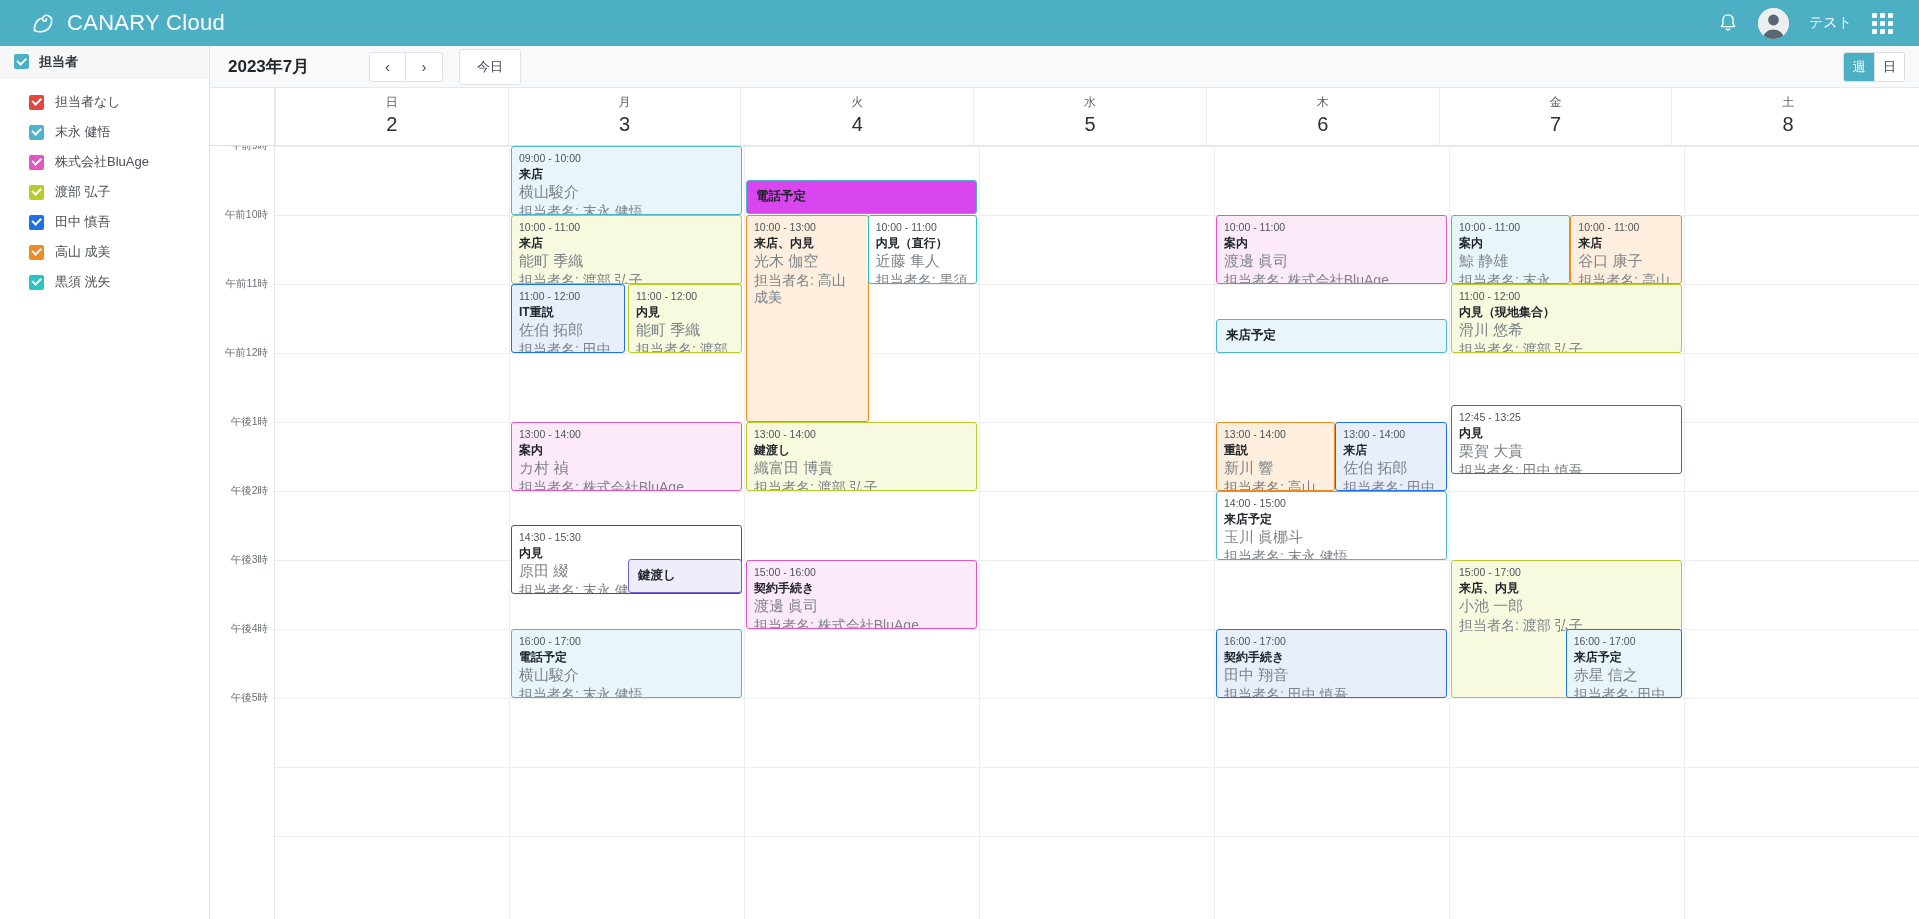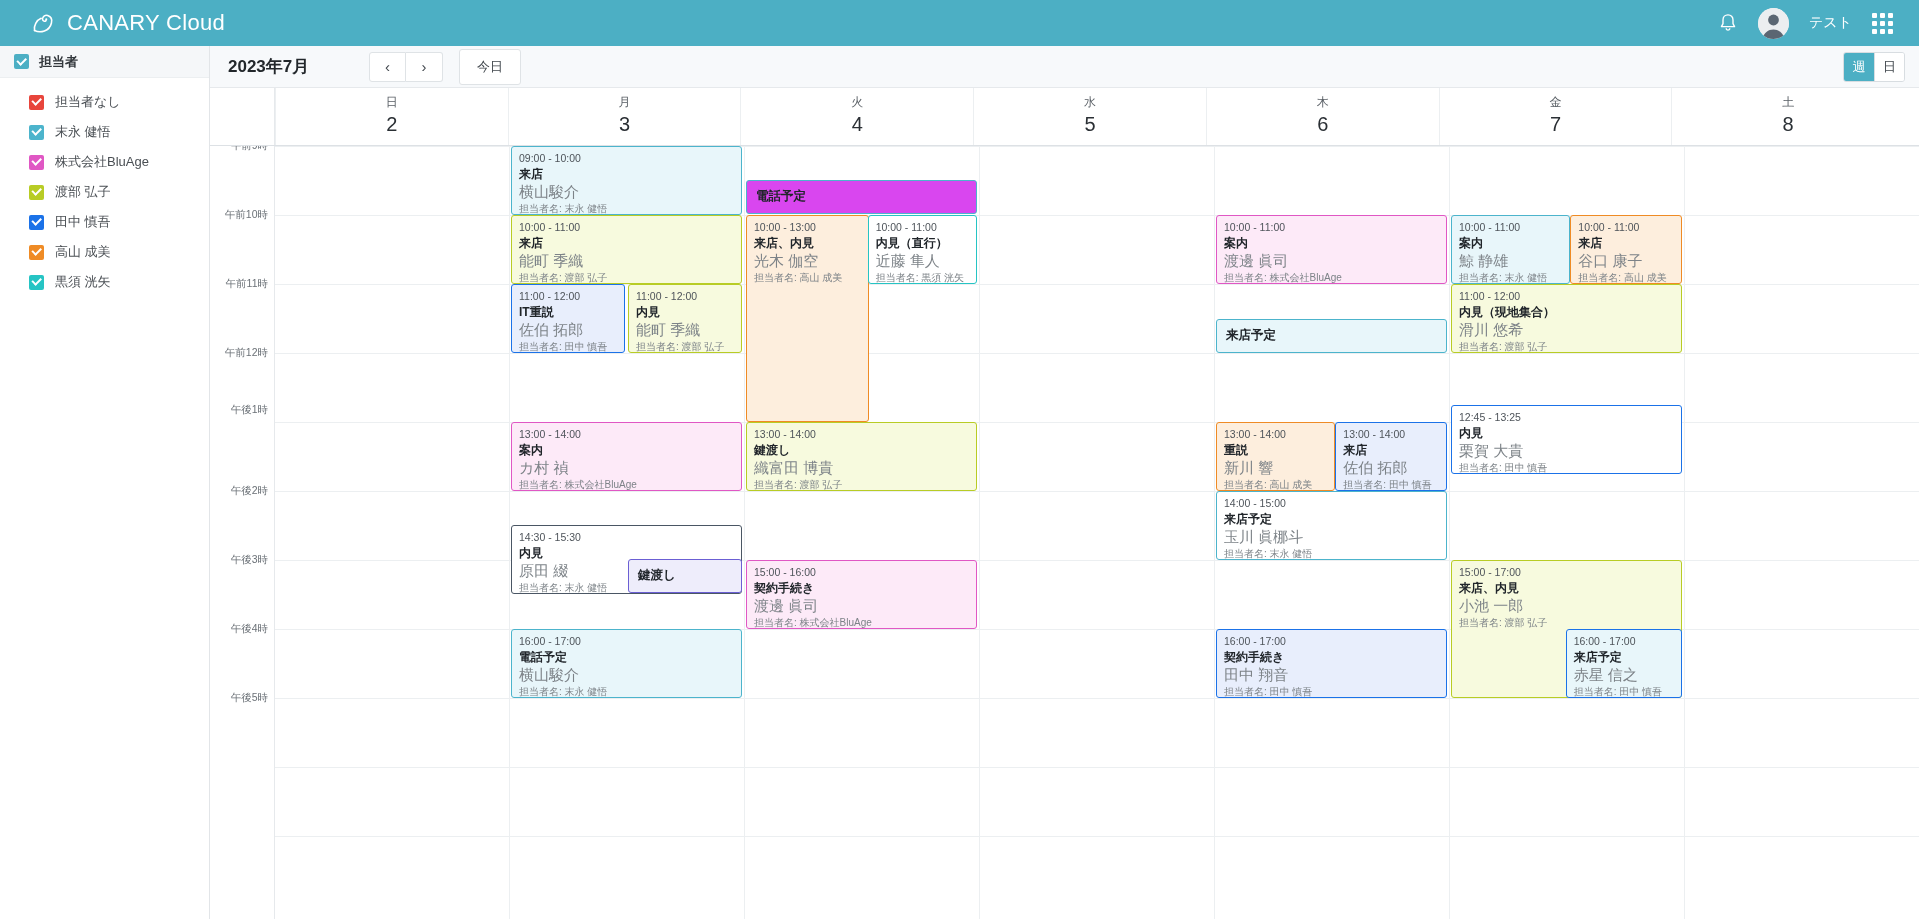--- a/index.html
+++ b/index.html
@@ -124,21 +124,21 @@
   .hline { position: absolute; left: 0; right: 0; height: 0; border-top: 1px solid #eceff1; }
 
   
   .ev {
     position: absolute; border-radius: 3px; border: 1px solid; overflow: hidden;
     padding: 5px 6px 3px 7px; cursor: pointer; line-height: 1.22;
   }
   .ev .t { font-size: 10.5px; color: #4e545a; display: block; margin-bottom: 2px; }
   .ev .ti { font-size: 12px; font-weight: bold; color: #20252a; display: block; margin-bottom: 2px; }
   .ev .cu { font-size: 15px; color: #7d8388; display: block; margin-bottom: 1px; }
-  .ev .as { font-size: 10px; color: #7d8388; display: block; }
+  .ev .as { font-size: 14px; color: #7d8388; display: block; }
   .ev.simple { display: flex; align-items: center; padding: 0 9px; }
   .ev.simple .ti { margin: 0; font-size: 12.5px; }
 </style>
 </head>
 <body>
 
 <div class="topnav">
   <div class="brand">
     <svg class="brand-logo" viewBox="0 0 32 32">
       <path d="M7 24c6 3 16 1 18-8 1-4-1-7-4-8-2-.7-4 0-5 2-1 1.6-.5 3.4 1 4 1 .4 2 0 2.3-1" fill="none" stroke="#fff" stroke-width="1.7" stroke-linecap="round"></path>
@@ -260,21 +260,21 @@
       </div>
     </div>
 
     <div class="cal-scroll">
       <div class="cal-body">
         <div class="gutter" id="gutter">
             <div class="hr-label" style="top: 0px;">午前9時</div>
             <div class="hr-label" style="top: 69px;">午前10時</div>
             <div class="hr-label" style="top: 138px;">午前11時</div>
             <div class="hr-label" style="top: 207px;">午前12時</div>
-            <div class="hr-label" style="top: 264px;">午後1時</div>
+            <div class="hr-label" style="top: 276px;">午後1時</div>
             <div class="hr-label" style="top: 345px;">午後2時</div>
             <div class="hr-label" style="top: 414px;">午後3時</div>
             <div class="hr-label" style="top: 483px;">午後4時</div>
             <div class="hr-label" style="top: 552px;">午後5時</div>
           </div>
         <div class="cols" id="cols">
             <div class="daycol">
               <div class="hline" style="top: 0px;"></div>
               <div class="hline" style="top: 69px;"></div>
               <div class="hline" style="top: 138px;"></div>

